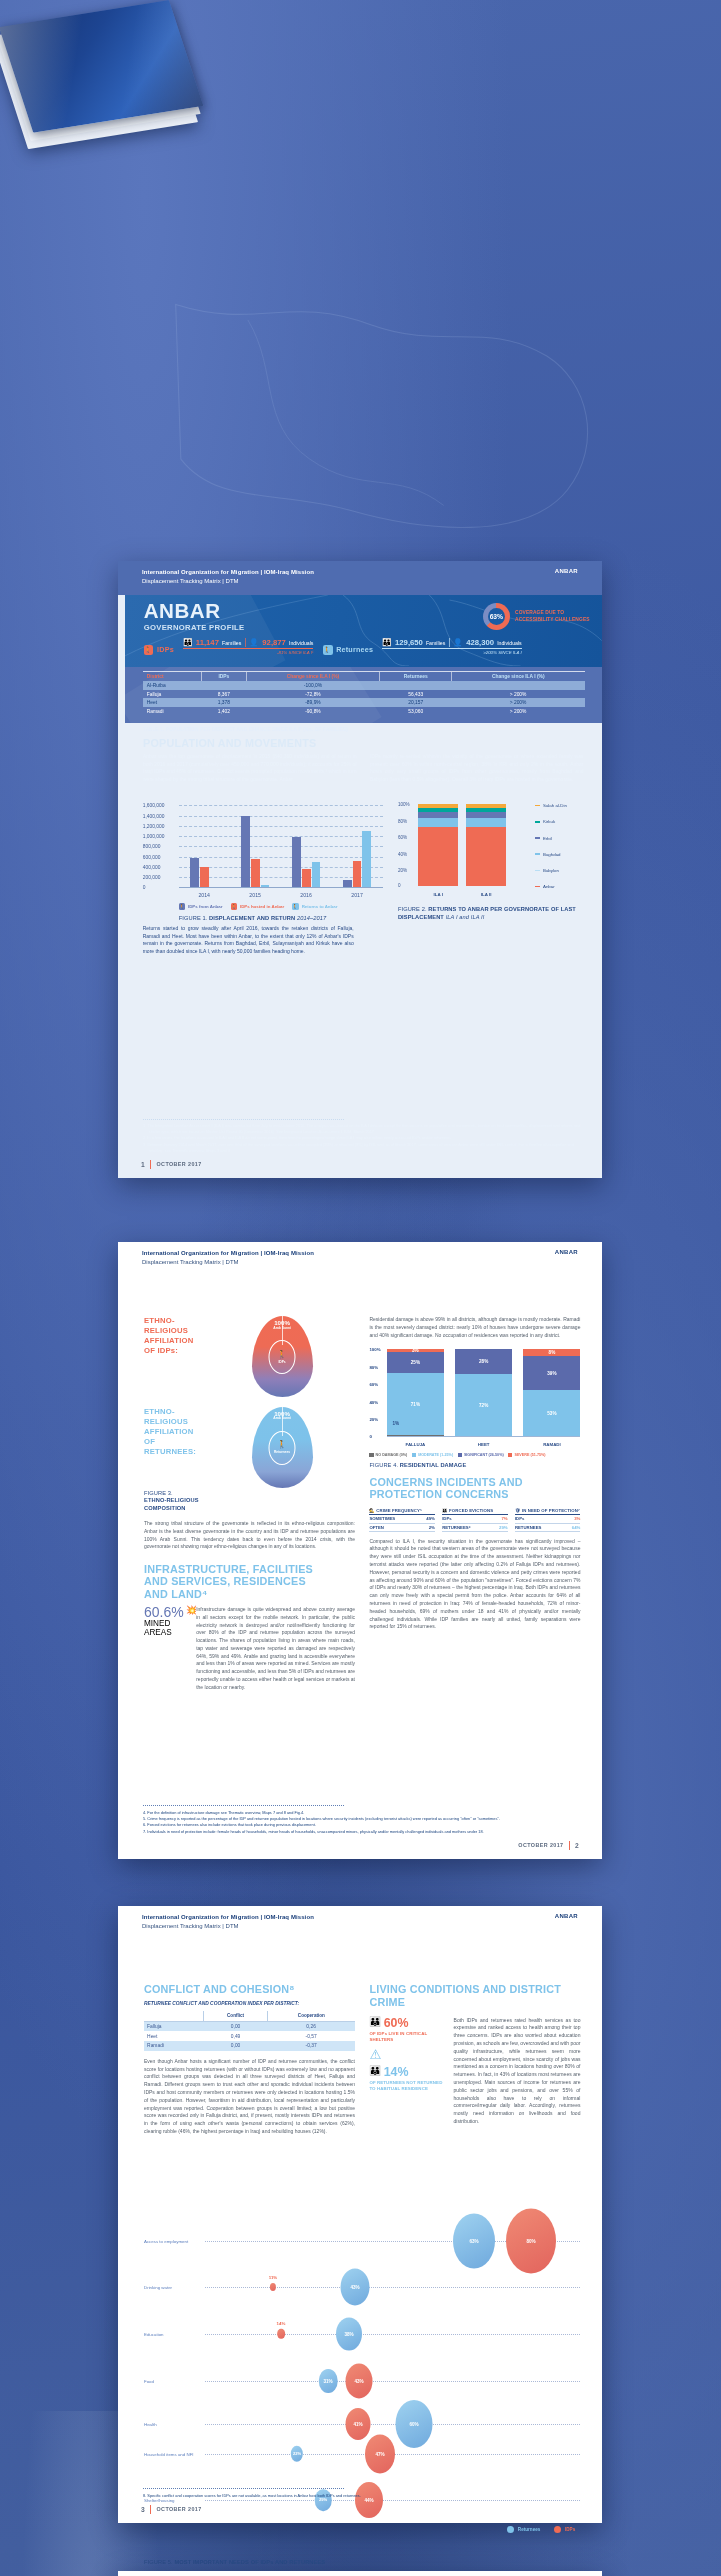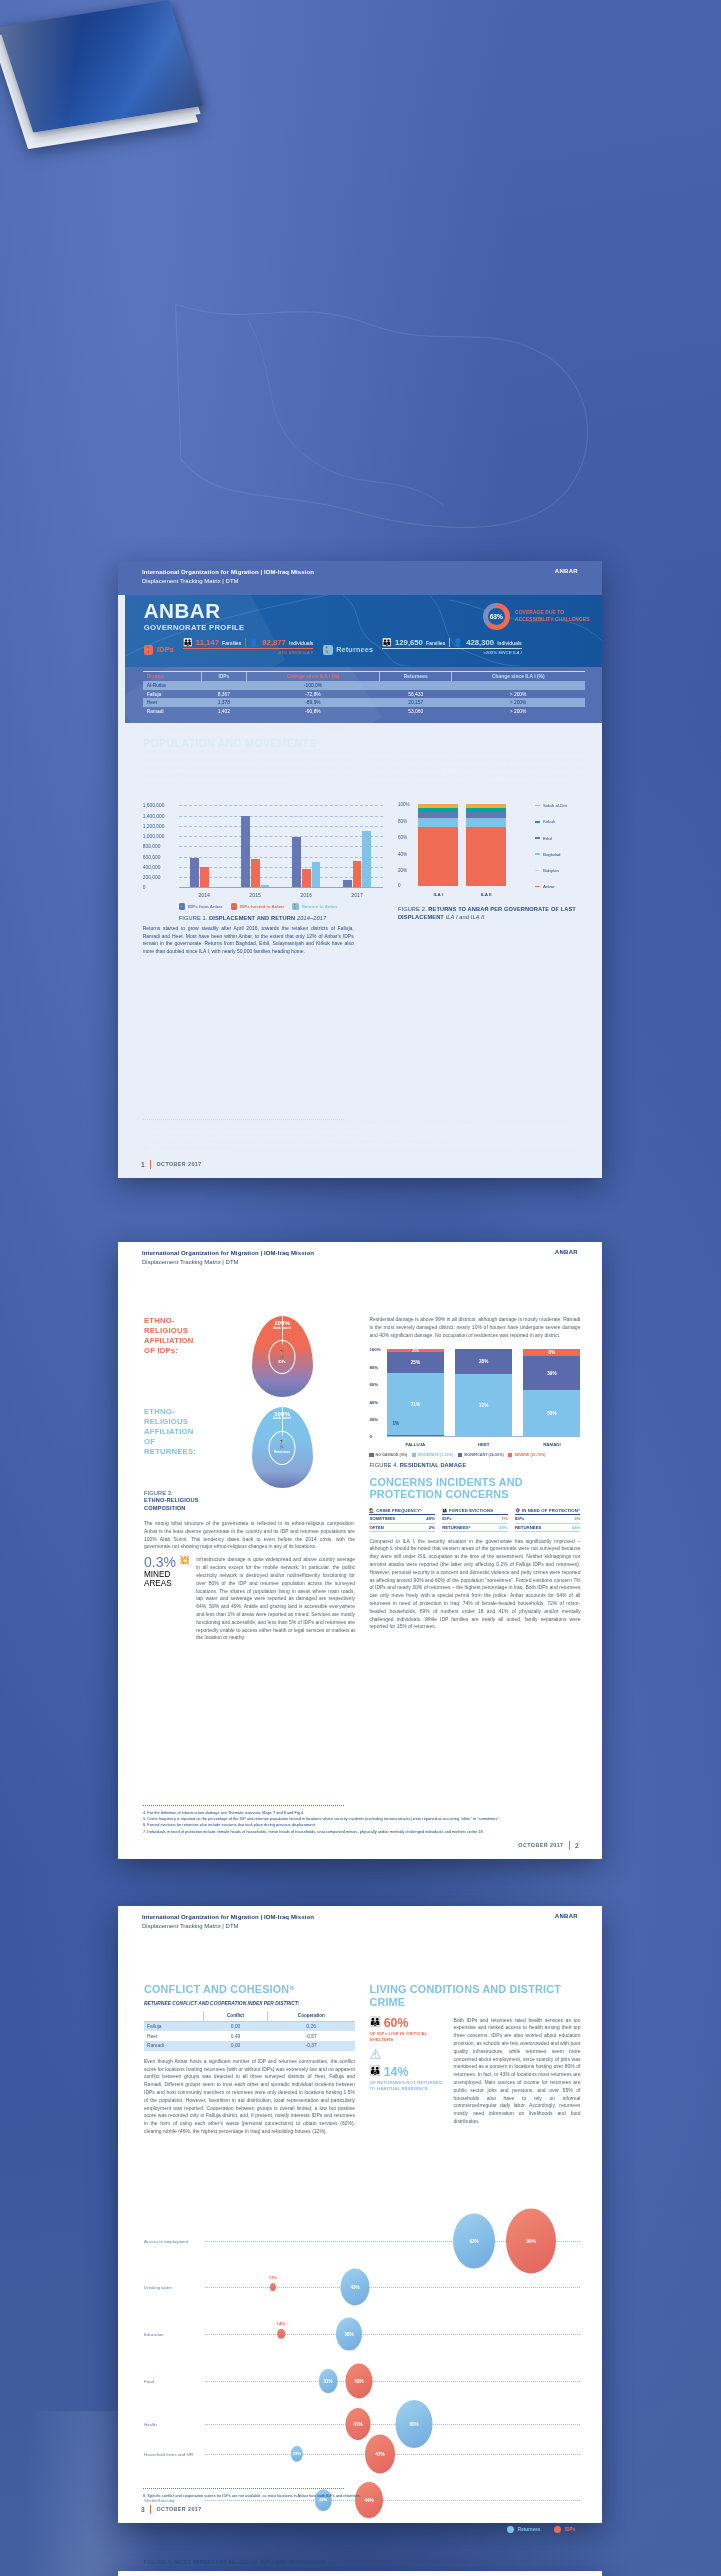--- a/index.html
+++ b/index.html
@@ -586,25 +586,30 @@
             </div>
         </div>
       </div>
 
       <div class="capbar" style="margin-top:2.1px;line-height:1.35;width:77px">
         <span>FIGURE 3.</span><br>
         <b>ETHNO-RELIGIOUS COMPOSITION</b>
       </div>
       <div class="bt" style="margin-top:7.2px">The strong tribal structure of the governorate is reflected in its ethno-religious composition: Anbar is the least diverse governorate in the country and its IDP and returnee populations are 100% Arab Sunni. This tendency dates back to even before the 2014 crisis, with the governorate not showing major ethno-religious changes in any of its locations.</div>
 
+      <div class="h2" style="margin-top:11.3px">
+        <div>INFRASTRUCTURE, FACILITIES</div>
+        <div>AND SERVICES, RESIDENCES</div>
+        <div>AND LAND⁴</div>
+      </div>
 
       <div style="display:flex;gap:5.2px;margin-top:5.2px">
         <div style="width:47px;flex:none">
           <div class="bigstat">
-            <span class="pctn">0.3%</span>
+            <span class="pctn">60.6%</span>
             <span style="color:#2a4c87;font-size:8.8px;line-height:1">💥</span>
           </div>
           <div class="lblu">MINED AREAS</div>
         </div>
         <div class="bt" style="flex:1">Infrastructure damage is quite widespread and above country average in all sectors except for the mobile network. In particular, the public electricity network is destroyed and/or not/inefficiently functioning for over 80% of the IDP and returnee population across the surveyed locations. The shares of population living in areas where main roads, tap water and sewerage were reported as damaged are respectively 64%, 59% and 49%. Arable and grazing land is accessible everywhere and less than 1% of areas were reported as mined. Services are mostly functioning and accessible, and less than 5% of IDPs and returnees are reportedly unable to access either health or legal services or markets at the location or nearby.</div>
       </div>
     </div>
 
     <div>
       <div class="bt" style="margin-top:12.4px">Residential damage is above 99% in all districts, although damage is mostly moderate. Ramadi is the most severely damaged district: nearly 10% of houses have undergone severe damage and 40% significant damage. No occupation of residences was reported in any district.</div>

